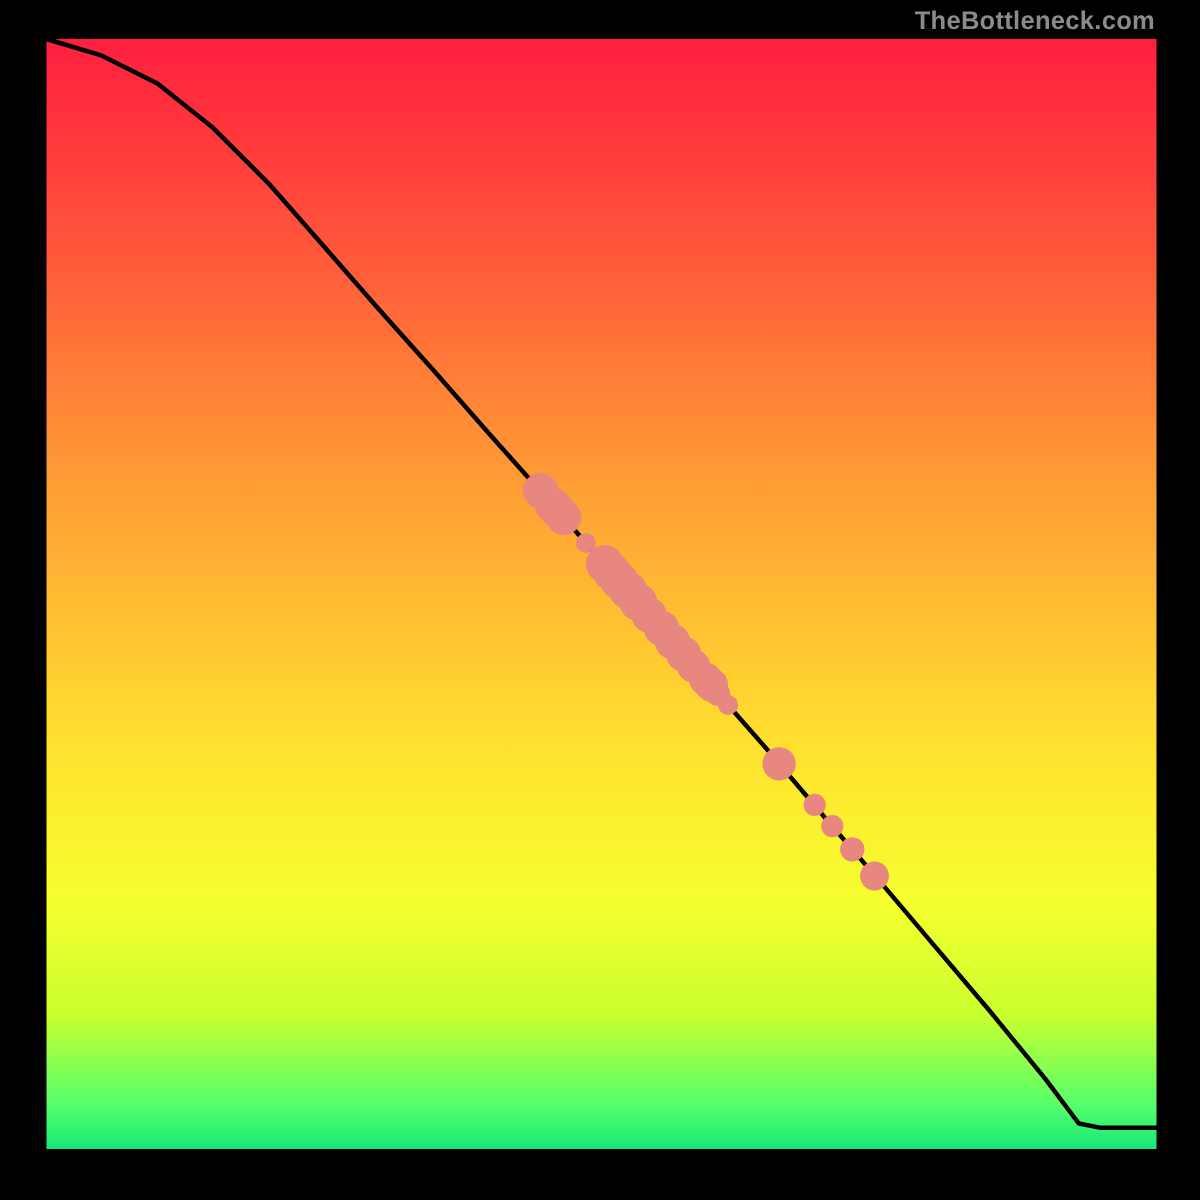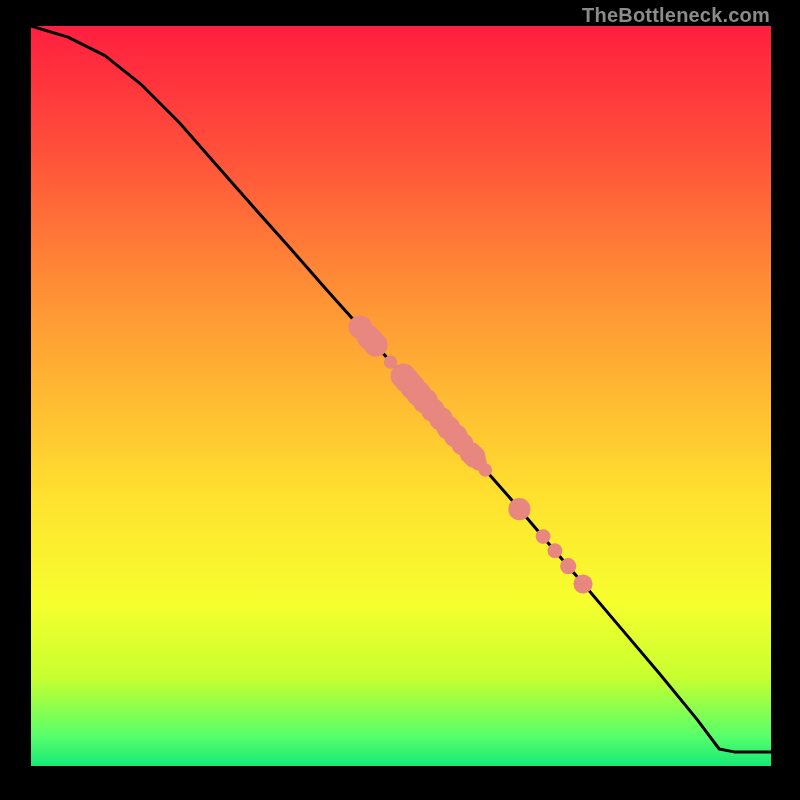--- a/index.html
+++ b/index.html
@@ -33,21 +33,21 @@
       #f6ff2e 78%,
       #c8ff2f 88%,
       #56ff6b 96%,
       #18e877 100%);
   }
   .watermark {
     position: absolute;
     top: 4px;
     right: 30px;
     font-family: Arial, Helvetica, sans-serif;
-    font-size: 20px;
+    font-size: 17px;
     font-weight: 600;
     color: #8b8b8b;
     letter-spacing: 0.2px;
     user-select: none;
   }
   svg.overlay {
     position: absolute;
     left: 0;
     top: 0;
     pointer-events: none;

